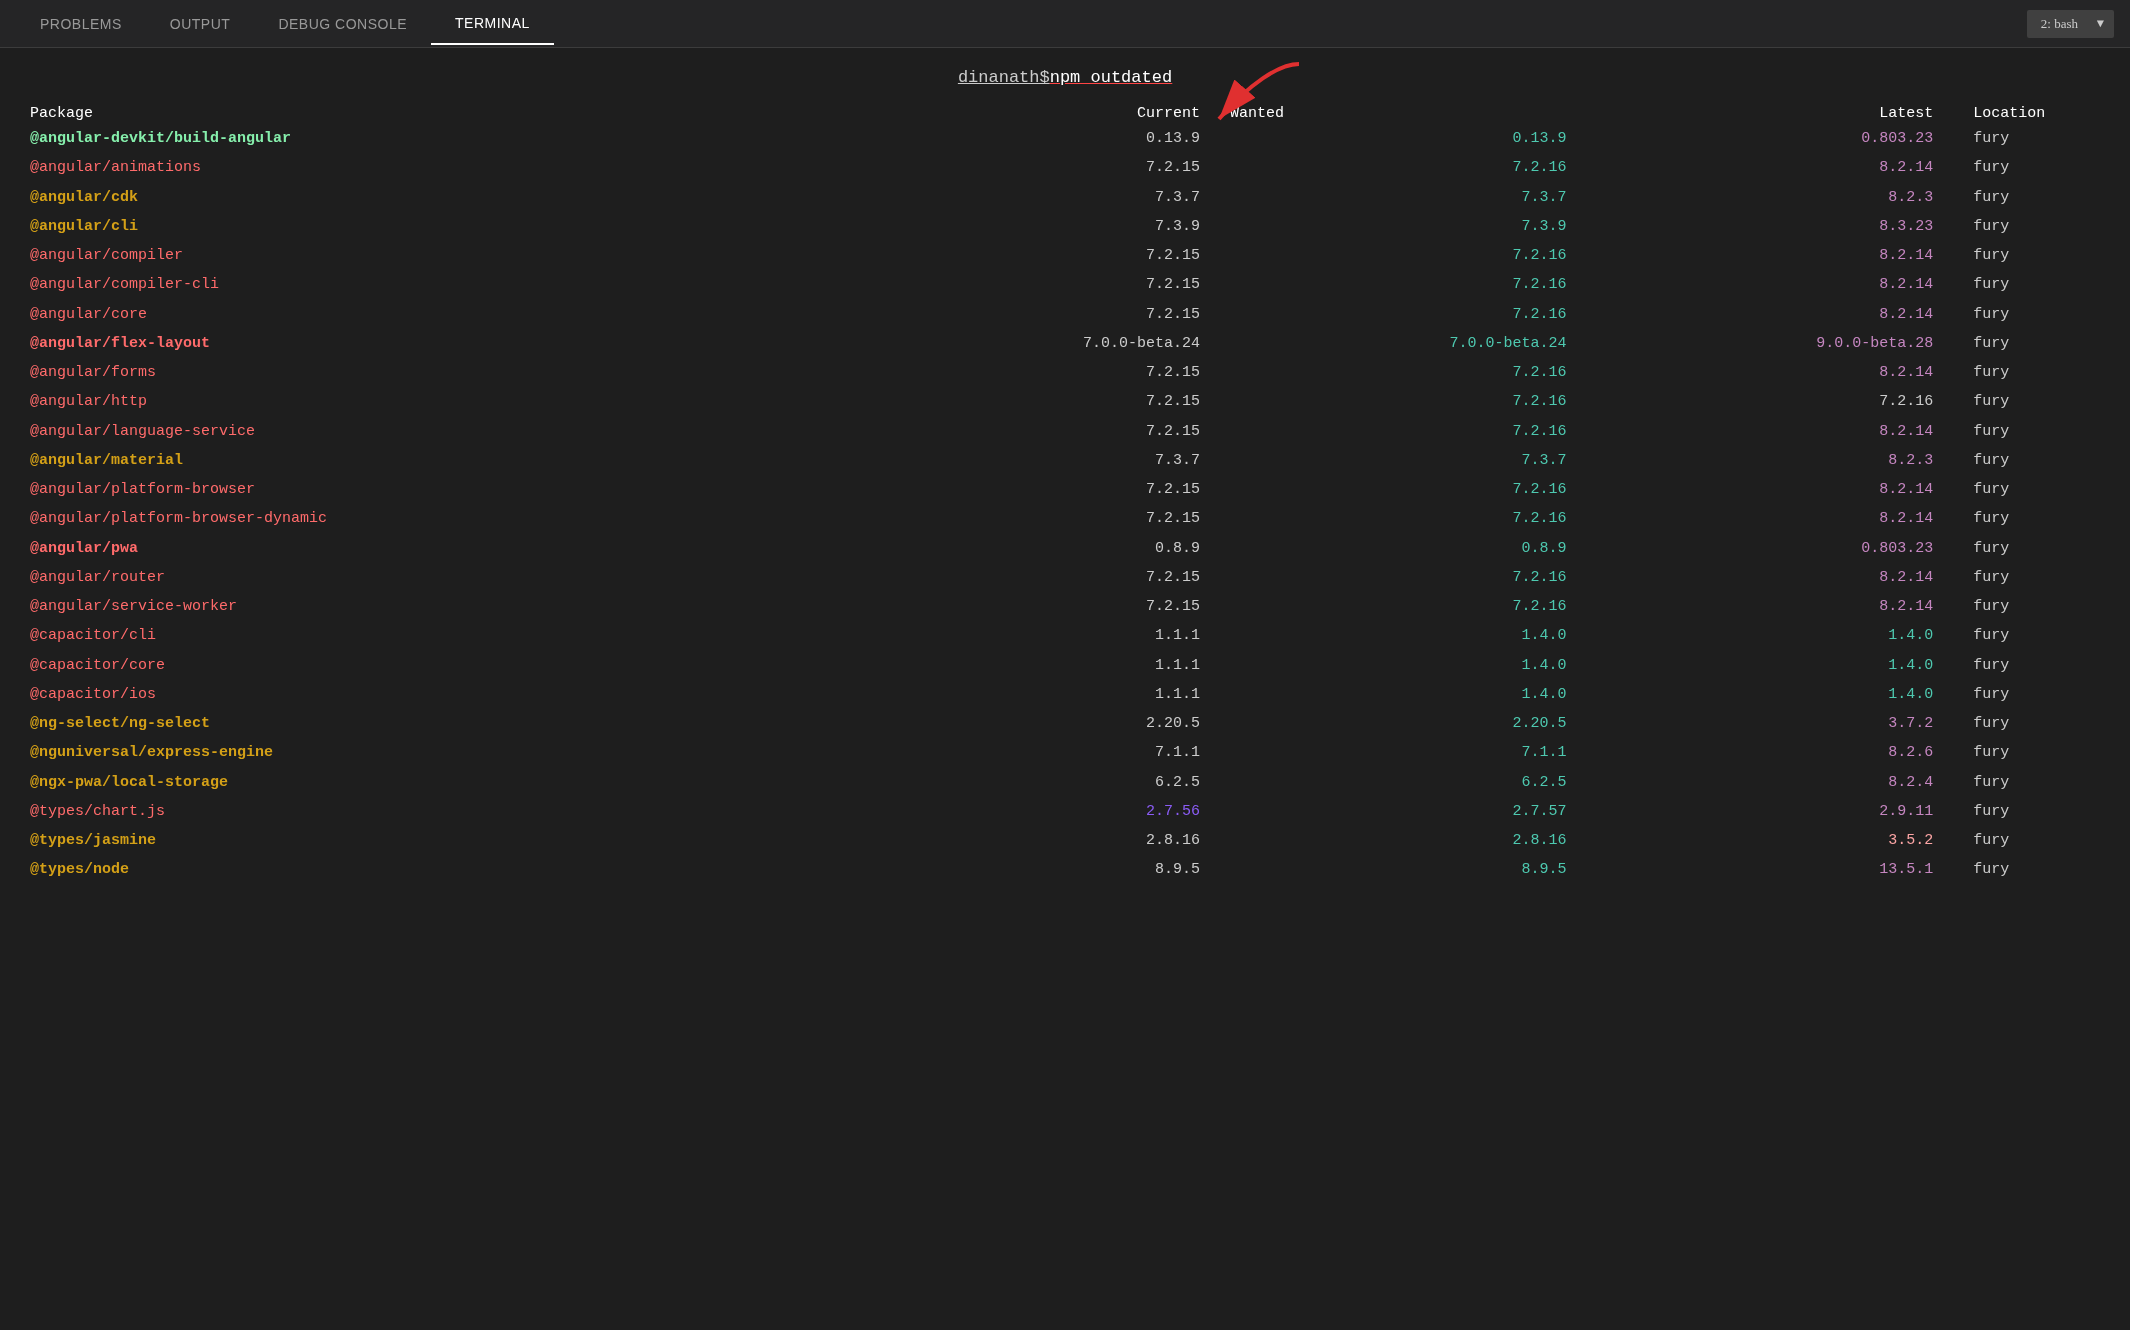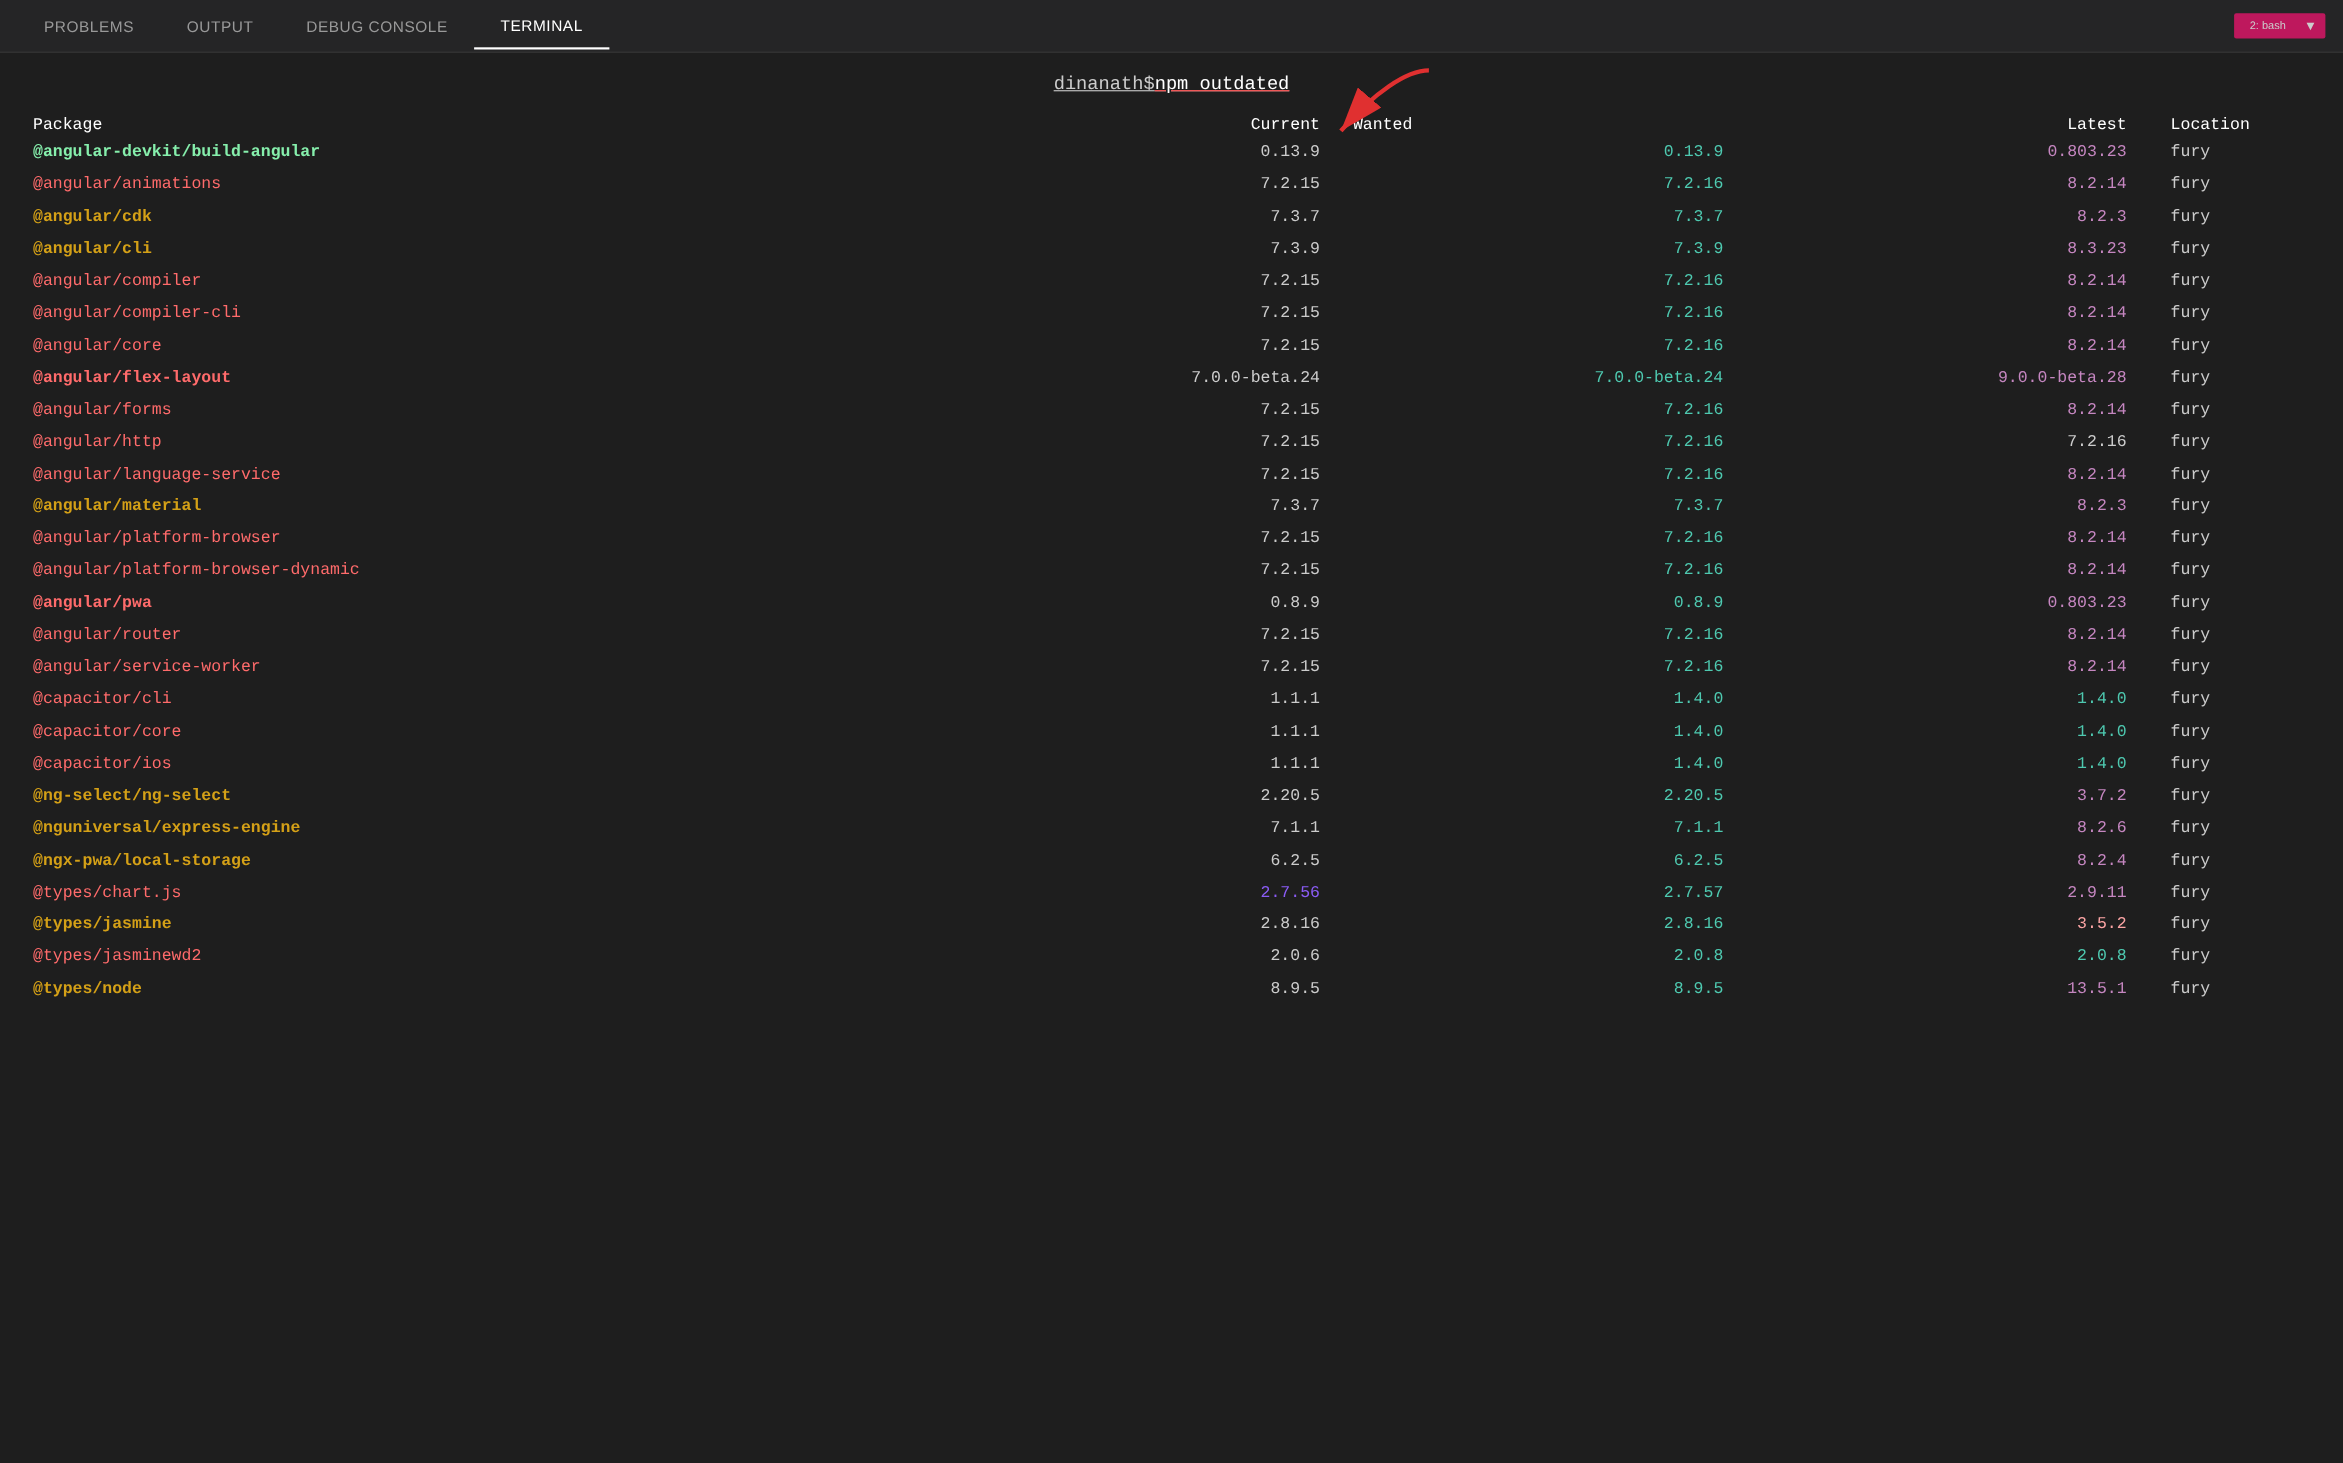--- a/index.html
+++ b/index.html
@@ -35,25 +35,25 @@
       color: #fff;
       border-bottom: 2px solid #fff;
     }
     .terminal-selector-wrapper {
       position: absolute;
       right: 16px;
       display: flex;
       align-items: center;
     }
     .selector-text {
-      background: #be185d;
+      background: #404040;
       color: #ccc;
       padding: 6px 36px 6px 14px;
-      font-family: Liberation Sans, sans-serif;
-      font-size: 10px;
+      font-family: Liberation Serif, serif;
+      font-size: 13px;
       border-radius: 2px;
       cursor: pointer;
       position: relative;
     }
     .selector-arrow {
       position: absolute;
       right: 10px;
       top: 50%;
       transform: translateY(-50%);
       color: #ccc;
@@ -368,27 +368,20 @@
           <td class="col-location" style="color: rgb(204, 204, 204);">fury</td>
         </tr>
         <tr>
           <td class="col-package" style="color: rgb(212, 160, 23); font-weight: bold;">@types/jasmine</td>
           <td class="col-current" style="color: rgb(204, 204, 204);">2.8.16</td>
           <td class="col-wanted" style="color: rgb(78, 201, 176);">2.8.16</td>
           <td class="col-latest" style="color: #fca5a5;">3.5.2</td>
           <td class="col-location" style="color: rgb(204, 204, 204);">fury</td>
         </tr>
         <tr>
-          <td class="col-package" style="color: rgb(255, 107, 107);">@types/jasminewd2</td>
-          <td class="col-current" style="color: rgb(204, 204, 204);">2.0.6</td>
-          <td class="col-wanted" style="color: rgb(78, 201, 176);">2.0.8</td>
-          <td class="col-latest" style="color: rgb(78, 201, 176);">2.0.8</td>
-          <td class="col-location" style="color: rgb(204, 204, 204);">fury</td>
-        </tr>
-        <tr>
           <td class="col-package" style="color: rgb(212, 160, 23); font-weight: bold;">@types/node</td>
           <td class="col-current" style="color: rgb(204, 204, 204);">8.9.5</td>
           <td class="col-wanted" style="color: rgb(78, 201, 176);">8.9.5</td>
           <td class="col-latest" style="color: rgb(197, 134, 192);">13.5.1</td>
           <td class="col-location" style="color: rgb(204, 204, 204);">fury</td>
         </tr>
       </tbody>
   </table>
 </div>
 

